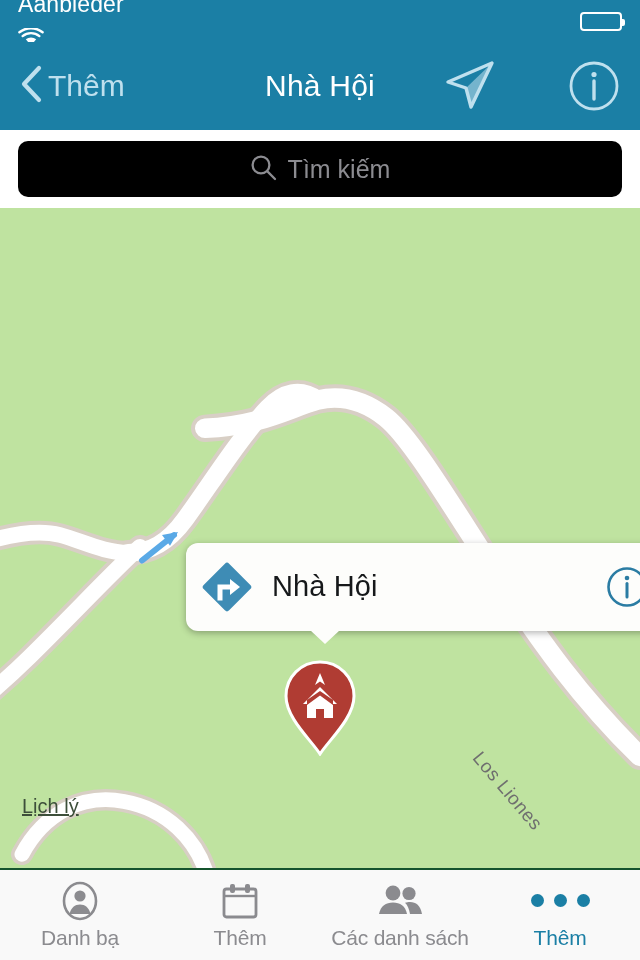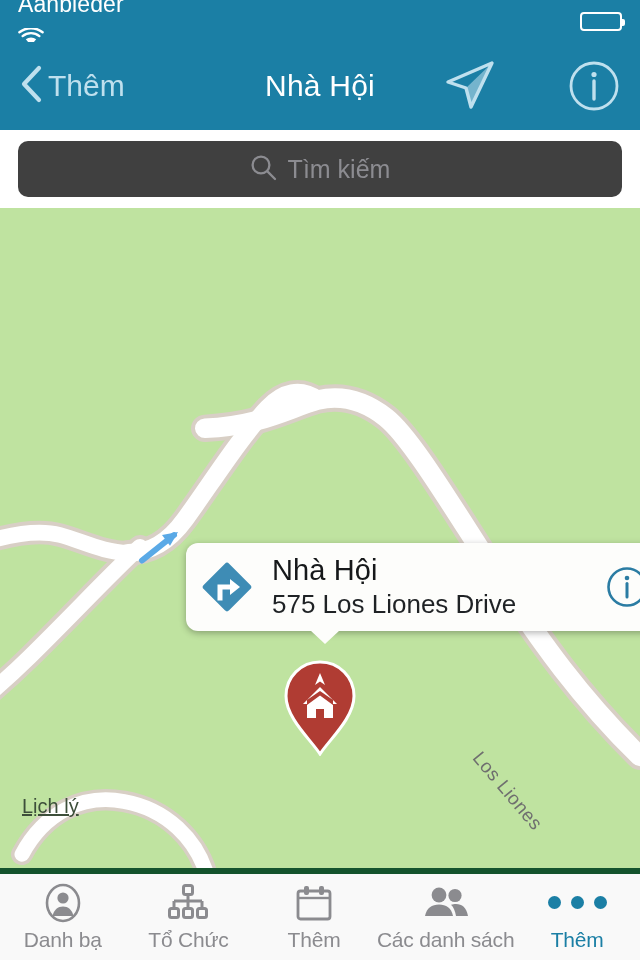--- a/index.html
+++ b/index.html
@@ -67,21 +67,21 @@
 
   
   .searchwrap {
     height:78px; flex:0 0 78px;
     background:#ffffff;
     display:flex; align-items:center;
     padding:0 18px;
   }
   .searchbar {
     flex:1; height:56px;
-    background:#404040; border-radius:10px;
+    background:#000000; border-radius:10px;
     display:flex; align-items:center; justify-content:center;
     gap:11px;
     cursor:text;
   }
   .search-ph { font-size:25px; color:#8c8c91; }
 
   
   .map {
     position:relative; flex:1 1 auto;
     background:#bfe3a0;
@@ -121,21 +121,21 @@
   .callout-sub { font-size:26px; color:#1f2225; line-height:1.16; margin-top:2px; }
   .callout-info { flex:0 0 46px; display:flex; align-items:center; justify-content:center; cursor:pointer; }
 
   
   .pin { position:absolute; left:283px; top:452px; width:74px; height:96px; cursor:pointer; }
 
   
   .tabbar {
     height:92px; flex:0 0 92px;
     background:#f9f9f9;
-    border-top:6px solid #14532d;
+    border-top:2px solid #14532d;
     display:flex; align-items:stretch;
   }
   .tab {
     flex:1; display:flex; flex-direction:column;
     align-items:center; justify-content:center; gap:5px;
     cursor:pointer; color:#8b8b8f;
   }
   .tab.active { color:#1b7fa5; }
   .tab-icon { height:40px; display:flex; align-items:center; justify-content:center; }
   .tab-label { font-size:21px; white-space:nowrap; letter-spacing:-.2px; }
@@ -250,21 +250,20 @@
     <div class="callout">
       <div class="callout-dir">
         <svg width="54" height="54" viewBox="0 0 54 54">
           <rect x="9" y="9" width="36" height="36" rx="3" transform="rotate(45 27 27)" fill="#3e8cb5"></rect>
           <path d="M20 38 L20 27 L33 27" stroke="#ffffff" stroke-width="5" fill="none" stroke-linecap="square"></path>
           <path d="M30 19 L40 27 L30 35 Z" fill="#ffffff"></path>
         </svg>
       </div>
       <div class="callout-text">
         <div class="callout-title">Nhà Hội</div>
-        <div class="callout-sub">575 Los Liones Drive</div>
       </div>
       <div class="callout-info">
         <svg width="42" height="42" viewBox="0 0 42 42">
           <circle cx="21" cy="21" r="18.5" fill="none" stroke="#2b7ca3" stroke-width="2.6"></circle>
           <circle cx="21" cy="12" r="2.3" fill="#2b7ca3"></circle>
           <path d="M21 17.5 v13.5" stroke="#2b7ca3" stroke-width="3" stroke-linecap="round"></path>
         </svg>
       </div>
     </div>
 
@@ -277,32 +276,20 @@
       <span class="tab-icon">
         <svg width="40" height="40" viewBox="0 0 40 40">
           <ellipse cx="20" cy="20" rx="16" ry="18" fill="none" stroke="#8b8b8f" stroke-width="2.6"></ellipse>
           <circle cx="20" cy="15" r="5.6" fill="#8b8b8f"></circle>
           <path d="M9.5 33 C11 26.5 15 23.5 20 23.5 C25 23.5 29 26.5 30.5 33 Z" fill="#8b8b8f"></path>
         </svg>
       </span>
       <span class="tab-label">Danh bạ</span>
     </div>
 
-    <div class="tab">
-      <span class="tab-icon">
-        <svg width="42" height="38" viewBox="0 0 42 38">
-          <rect x="16.5" y="1.5" width="9" height="9" rx="2" fill="none" stroke="#8b8b8f" stroke-width="3"></rect>
-          <path d="M21 11 v6 M7 17 h28 M7 17 v6 M21 17 v6 M35 17 v6" stroke="#8b8b8f" stroke-width="3" fill="none"></path>
-          <rect x="2.5" y="24.5" width="9" height="9" rx="2" fill="none" stroke="#8b8b8f" stroke-width="3"></rect>
-          <rect x="16.5" y="24.5" width="9" height="9" rx="2" fill="none" stroke="#8b8b8f" stroke-width="3"></rect>
-          <rect x="30.5" y="24.5" width="9" height="9" rx="2" fill="none" stroke="#8b8b8f" stroke-width="3"></rect>
-        </svg>
-      </span>
-      <span class="tab-label">Tổ Chức</span>
-    </div>
 
     <div class="tab">
       <span class="tab-icon">
         <svg width="38" height="38" viewBox="0 0 38 38">
           <rect x="3" y="7" width="32" height="28" rx="2.5" fill="none" stroke="#8b8b8f" stroke-width="2.8"></rect>
           <rect x="9" y="2" width="5" height="9" rx="2" fill="#8b8b8f"></rect>
           <rect x="24" y="2" width="5" height="9" rx="2" fill="#8b8b8f"></rect>
           <path d="M3 14 h32" stroke="#8b8b8f" stroke-width="2.4"></path>
         </svg>
       </span>

